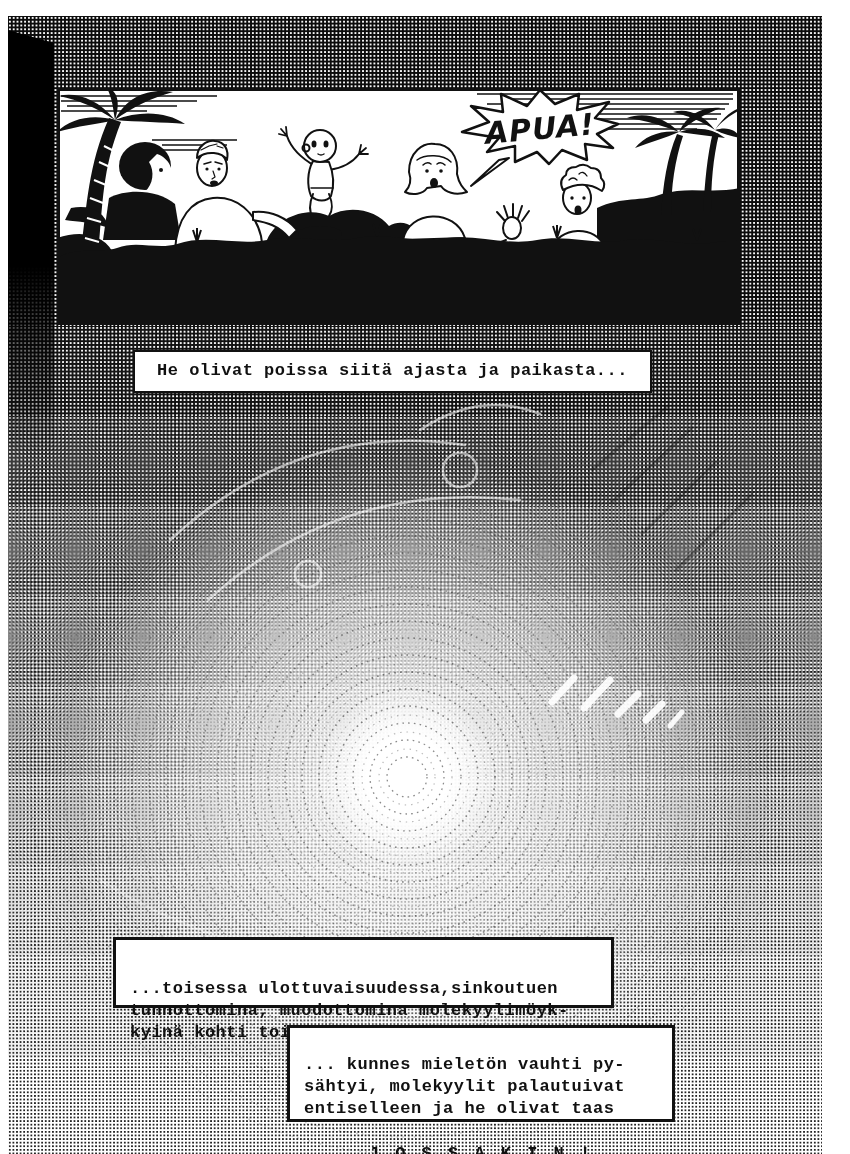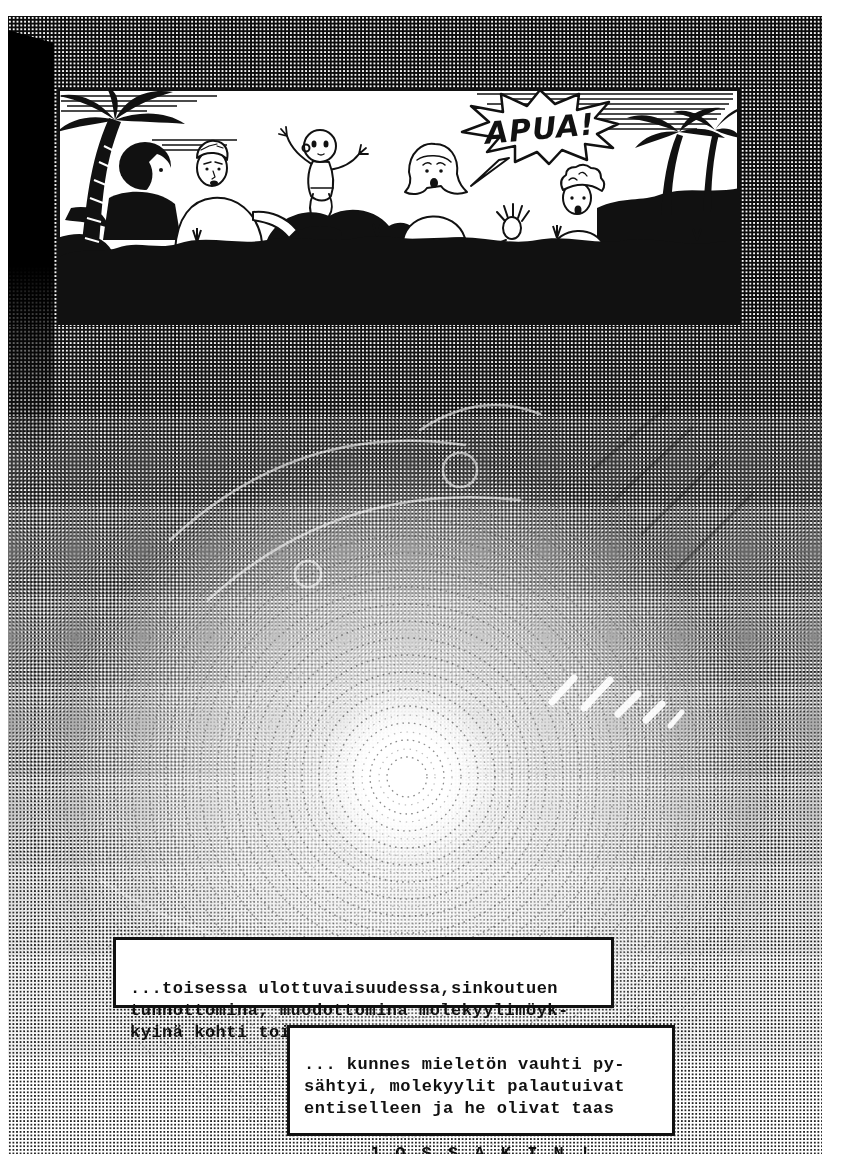--- a/index.html
+++ b/index.html
@@ -19,21 +19,21 @@
     background:radial-gradient(closest-side, rgba(255,255,255,.95) 0%, rgba(255,255,255,.5) 55%, rgba(255,255,255,0) 100%);}
   .glow-core{position:absolute;left:317px;top:687px;width:180px;height:180px;
     background:radial-gradient(circle, #fff 0 32%, rgba(255,255,255,0) 72%);}
   .fx{position:absolute;left:0;top:0;width:850px;height:1154px;pointer-events:none;}
   .panel{position:absolute;left:57px;top:88px;width:683px;height:237px;}
   .caption{position:absolute;background:#fff;border:3px solid #111;box-sizing:border-box;
     font-weight:bold;font-size:17px;color:#111;white-space:pre-line;}
   .cap1{left:133px;top:350px;width:519px;height:43px;border-width:2.5px;
     line-height:37px;text-align:center;letter-spacing:.5px;white-space:nowrap;}
   .cap2{left:113px;top:937px;width:501px;height:71px;line-height:22px;padding:16px 0 0 14px;letter-spacing:.5px;}
-  .cap3{left:287px;top:1025px;width:388px;height:111px;line-height:22px;padding:4px 0 0 14px;letter-spacing:.5px;}
+  .cap3{left:287px;top:1025px;width:388px;height:97px;line-height:22px;padding:4px 0 0 14px;letter-spacing:.5px;}
   .shout{text-align:center;letter-spacing:3px;padding-right:14px;line-height:24px;white-space:nowrap;}
   .bubble-text{font-family:"DejaVu Sans", sans-serif;font-weight:800;font-style:italic;
     font-size:30px;letter-spacing:1px;}
 </style>
 </head>
 <body>
 
 <div class="page">
 
   <div class="scan">
@@ -233,20 +233,23 @@
       <g>
         <path d="M452 70 L414 98 L442 72 Z" fill="#fff" stroke="#111" stroke-width="2" stroke-linejoin="round"></path>
         <path d="M405 44 L432 34 L414 18 L446 24 L444 6 L470 18 L483 2 L498 16 L522 6 L520 22 L552 14 L538 30 L561 36 L540 46 L556 60 L528 56 L530 72 L505 62 L492 76 L480 64 L458 74 L458 58 L430 64 L442 50 Z" fill="#fff" stroke="#111" stroke-width="2.5" stroke-linejoin="round"></path>
         <text class="bubble-text" x="483" y="51" text-anchor="middle" fill="#111" transform="rotate(-5 483 42)">APUA!</text>
       </g>
 
       <rect x="1.5" y="1.5" width="680" height="234" fill="none" stroke="#111" stroke-width="3"></rect>
     </svg>
   </div>
 
+  <div class="caption cap1">
+    <span>He olivat poissa siitä ajasta ja paikasta...</span>
+  </div>
 
   <div class="caption cap2">
     <span>...toisessa ulottuvaisuudessa,sinkoutuen
 tunnottomina, muodottomina molekyylimöyk-
 kyinä kohti toista paikkaa ja aikaa !!!</span>
   </div>
 
   <div class="caption cap3">
     <div>... kunnes mieletön vauhti py-
 sähtyi, molekyylit palautuivat

